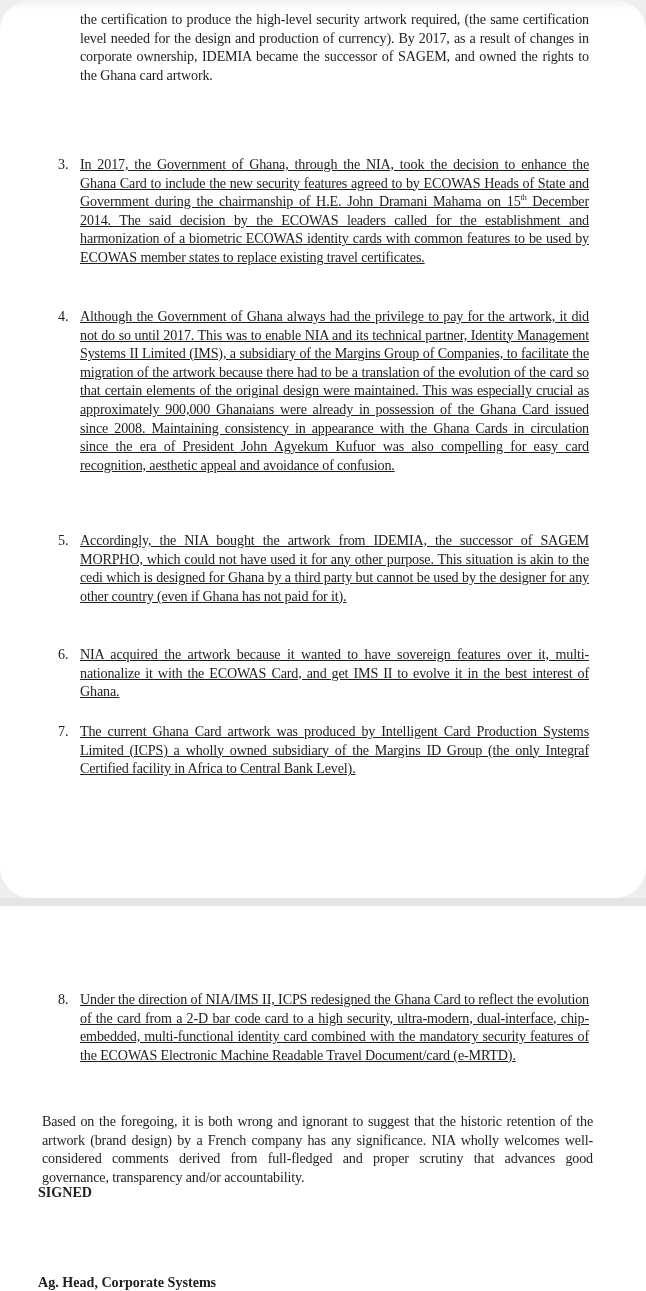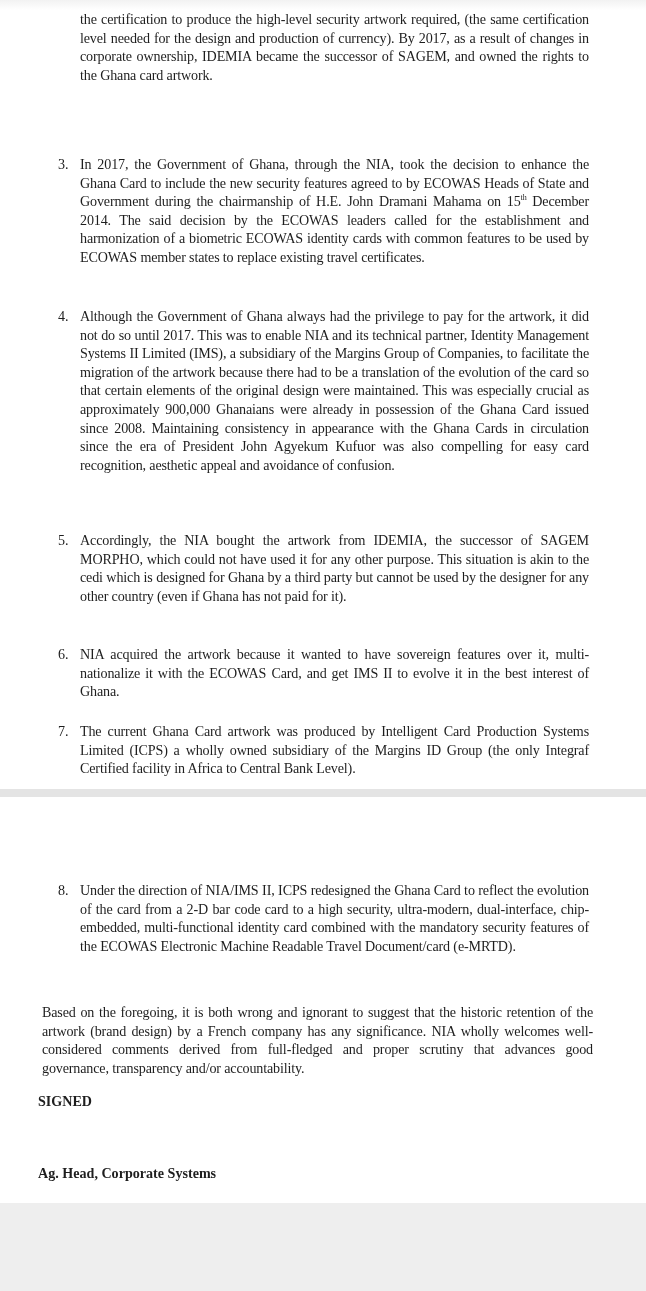--- a/index.html
+++ b/index.html
@@ -8,38 +8,39 @@
       background: #eeeeee;
       font-family: "Liberation Serif", "DejaVu Serif", serif;
       color: #1e1e1e;
     }
     .page {
       background: #ffffff;
       position: relative;
       box-sizing: border-box;
     }
     #page1 {
-      height: 789px;
+      height: 898px;
       background: linear-gradient(#f2f2f2 0px, #ffffff 10px);
+      border-radius: 31px;
     }
     .sep { height: 8px; background: #e4e4e4; }
     #page2 { height: 406px; }
     .bottom-gap { height: 8px; background: #eeeeee; }
 
     .para {
       position: absolute;
       font-size: 14.1px;
       line-height: 18.6px;
       text-align: justify;
       text-align-last: left;
       letter-spacing: -0.15px;
     }
     .item { left: 58px; width: 531px; padding-left: 22px; box-sizing: border-box; }
     .item .num { position: absolute; left: 0; top: 0; }
-    .item .txt { display: block; }
+    .item .txt { display: block; text-decoration: underline; }
     .cont { left: 80px; width: 509px; }
     .plain { left: 38px; width: 551px; }
     .bold { position: absolute; left: 38px; font-weight: bold; font-size: 14.1px; line-height: 22px; }
     sup { font-size: 8px; line-height: 0; position: relative; top: -1px; vertical-align: super; }
   </style>
 </head>
 <body>
 
 <div class="page" id="page1">
   <p class="para cont" style="top:10px;margin:0;">the certification to produce the high-level security artwork required, (the same certification level needed for the design and production of currency).  By 2017, as a result of changes in corporate ownership, IDEMIA became the successor of SAGEM, and owned the rights to the Ghana card artwork.</p>
@@ -73,17 +74,17 @@
 <div class="sep"></div>
 
 <div class="page" id="page2">
   <div class="para item" style="top:84px;">
     <span class="num">8.</span>
     <span class="txt">Under the direction of NIA/IMS II, ICPS redesigned the Ghana Card to reflect the evolution of the card from a 2-D bar code card to a high security, ultra-modern, dual-interface, chip-embedded, multi-functional identity card combined with the mandatory security features of the ECOWAS Electronic Machine Readable Travel Document/card (e-MRTD).</span>
   </div>
 
   <p class="para plain" style="top:202px;margin:4px;">Based on the foregoing, it is both wrong and ignorant to suggest that the historic retention of the artwork (brand design) by a French company has any significance. NIA wholly welcomes well-considered comments derived from full-fledged and proper scrutiny that advances good governance, transparency and/or accountability.</p>
 
-  <div class="bold" style="top:293px;text-align:center;">SIGNED</div>
+  <div class="bold" style="top:275px;text-align:center;">SIGNED</div>
   <div class="bold" style="top:365px;">Ag. Head, Corporate Systems</div>
 </div>
 
 <div class="bottom-gap"></div>
 
 </body></html>

